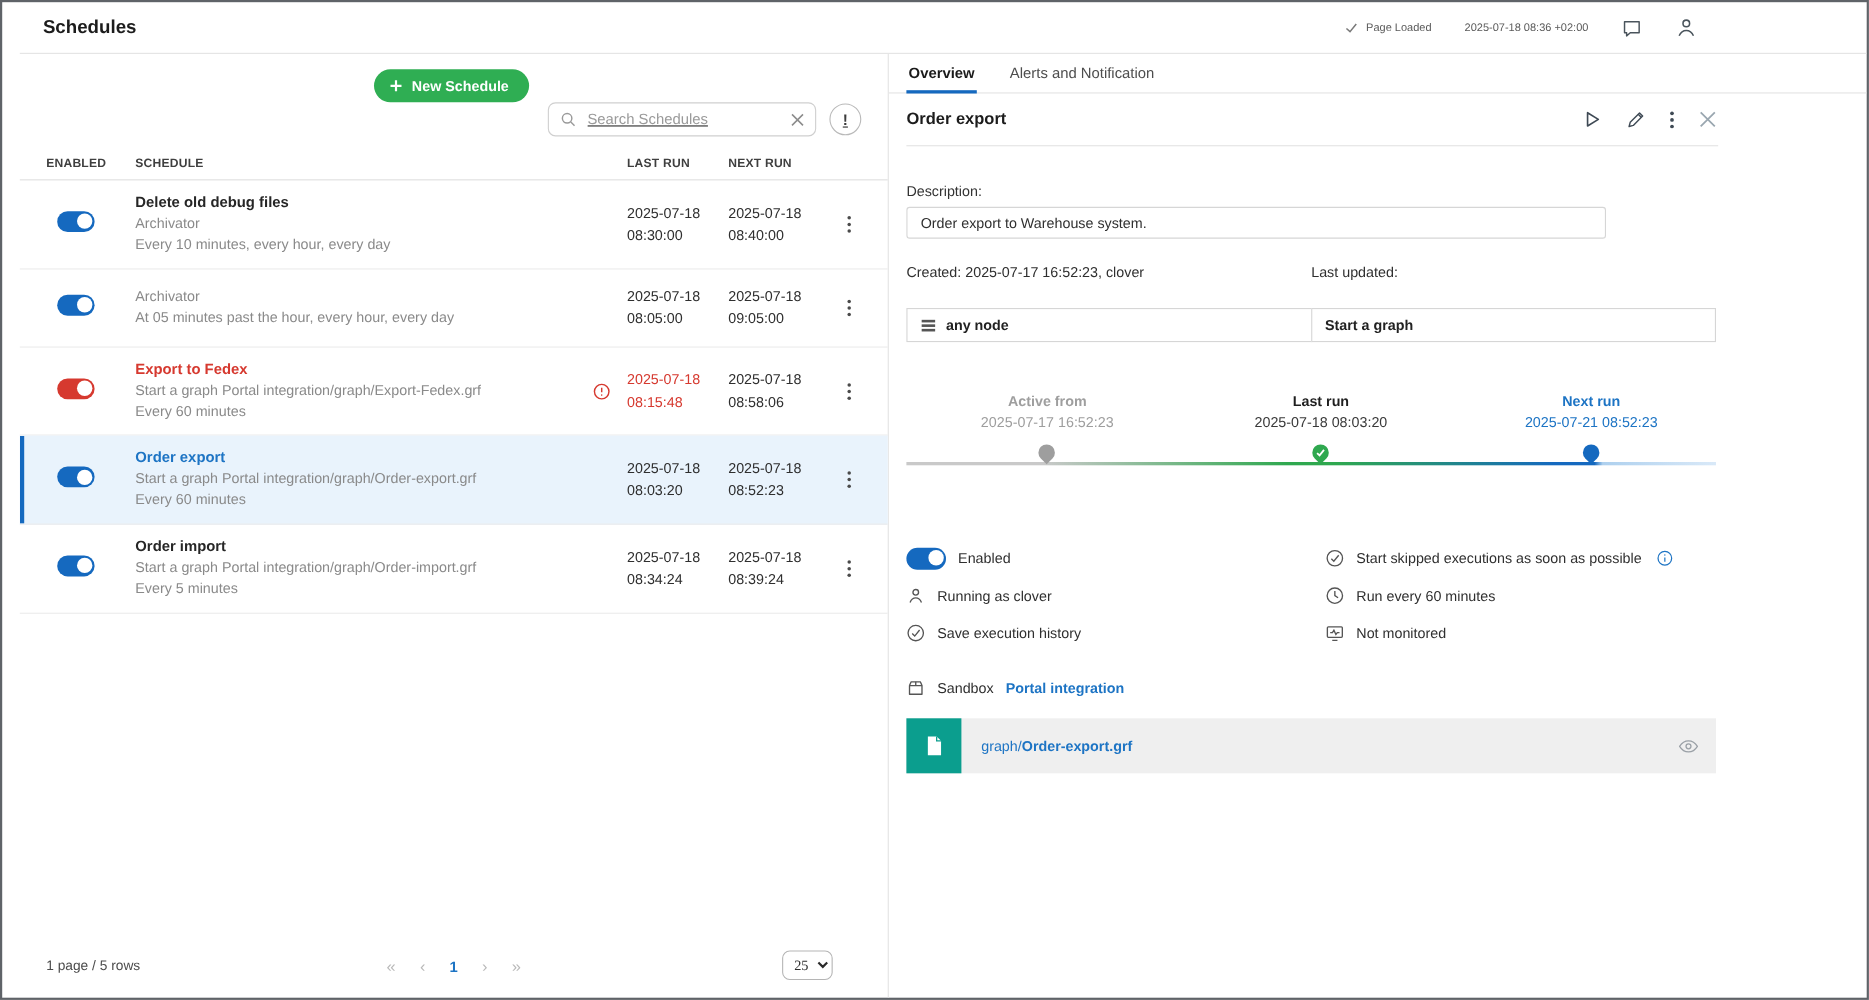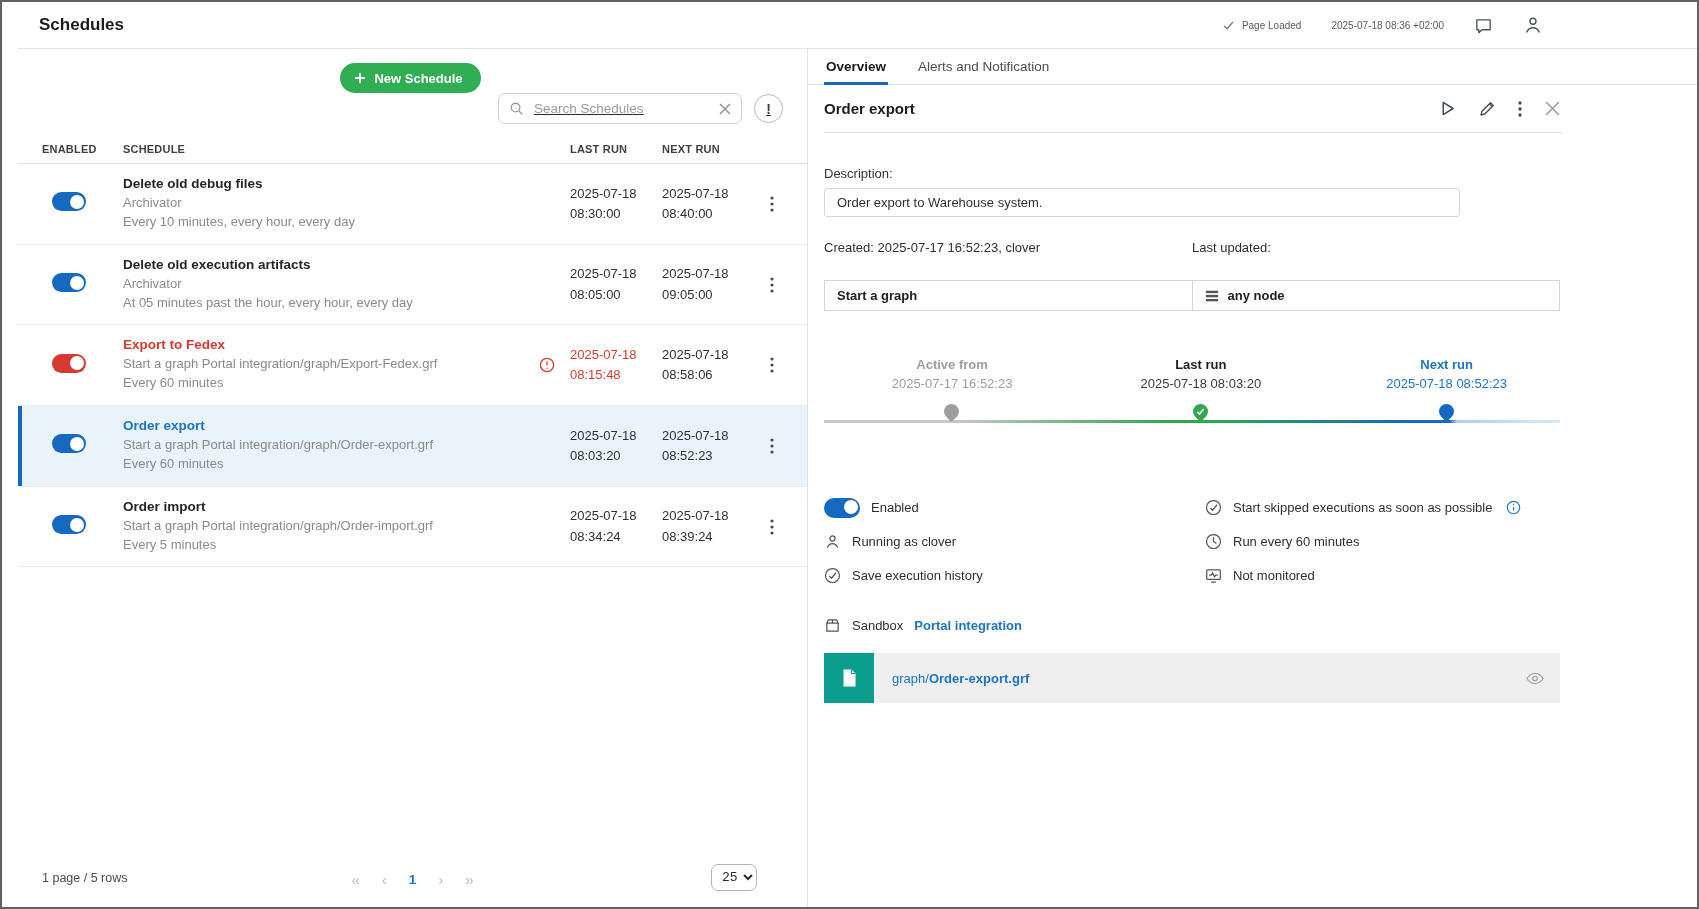--- a/index.html
+++ b/index.html
@@ -63,21 +63,21 @@
   .srow.accent-error .toggle { background:#D6392F; }
   .cell-toggle { padding-left:10px; }
   .kebab { justify-self:center; color:#4a4a4a; cursor:pointer; padding:4px 6px; display:flex; }
 
   .left-spacer { flex:1; }
   .left-footer { padding:12px 24px 16px 24px; display:flex; align-items:center; position:relative; }
   .page-summary { font-size:12.5px; color:#4c4c4c; }
   .pager { position:absolute; left:50%; top:50%; transform:translate(-50%,-54%); display:flex; align-items:center; gap:22px; color:#b9b9b9; font-size:15px; }
   .pg { cursor:pointer; user-select:none; }
   .pg.current { color:#1D74C4; font-weight:bold; font-size:13.5px; }
-  .page-size { margin-left:auto; margin-right:26px; width:46px; height:27px; border:1px solid #b5b5b5; border-radius:7px; font-size:13px; font-family:Liberation Mono, monospace; color:#2b2b2b; padding-left:6px; cursor:pointer; background:#fff; }
+  .page-size { margin-left:auto; margin-right:26px; width:46px; height:27px; border:1px solid #b5b5b5; border-radius:7px; font-size:13px; font-family:Liberation Serif, serif; color:#2b2b2b; padding-left:6px; cursor:pointer; background:#fff; }
 
   
   .right { flex:1; display:flex; flex-direction:column; min-width:0; }
   .tabbar { height:36px; flex:0 0 36px; border-bottom:1px solid #e3e3e3; display:flex; align-items:stretch; padding-left:16px; gap:28px; }
   .tab { display:flex; align-items:center; font-size:13.5px; color:#4d4d4d; cursor:pointer; position:relative; padding:0 2px; }
   .tab.active { color:#1a1a1a; font-weight:bold; }
   .tab.active::after { content:""; position:absolute; left:0; right:0; bottom:-1px; height:3px; background:#1569BF; }
 
   .detail-wrap { width:754px; padding-left:16px; }
   .detail-header { height:48px; display:flex; align-items:center; border-bottom:1px solid #e3e3e3; }
@@ -215,21 +215,20 @@
                 <circle cx="2" cy="14" r="1.6"></circle>
               </svg>
           </span>
         </div>
 
         <div class="sched-grid srow accent-default">
           <div class="cell-toggle">
             <span class="toggle"></span>
           </div>
           <div class="cell-name">
-            <div class="r-name">Delete old execution artifacts</div>
             <div class="r-line2">Archivator</div>
             <div class="r-line3">At 05 minutes past the hour, every hour, every day</div>
           </div>
           <div class="dtcell cell-lastrun">
 
             <div class="dt lr-date">2025-07-18</div>
             <div class="dt lr-time">08:05:00</div>
           </div>
           <div class="dtcell cell-nextrun">
             <div class="nr-date">2025-07-18</div>
@@ -389,44 +388,44 @@
         <div class="desc-label">Description:</div>
         <div class="desc-box">Order export to Warehouse system.</div>
 
         <div class="meta-row">
           <span class="m1">Created: 2025-07-17 16:52:23, clover</span>
           <span class="m2">Last updated:</span>
         </div>
 
         <div class="type-row">
           <div class="type-box">
-            <b>Start a graph</b>
-          </div>
-          <div class="type-box">
             <svg viewBox="0 0 16 16" width="14" height="14" fill="currentColor">
                 <rect x="1" y="2" width="14" height="2.7"></rect>
                 <rect x="1" y="6.7" width="14" height="2.7"></rect>
                 <rect x="1" y="11.4" width="14" height="2.7"></rect>
               </svg>
             <b>any node</b>
           </div>
+          <div class="type-box">
+            <b>Start a graph</b>
+          </div>
         </div>
 
         <div class="timeline">
           <div class="tl-label gray" style="left:17.4%">
             <div class="tl-name">Active from</div>
             <div class="tl-val">2025-07-17 16:52:23</div>
           </div>
           <div class="tl-label" style="left:51.2%">
             <div class="tl-name">Last run</div>
             <div class="tl-val">2025-07-18 08:03:20</div>
           </div>
           <div class="tl-label blue" style="left:84.6%">
             <div class="tl-name">Next run</div>
-            <div class="tl-val">2025-07-18 08:52:23</div>
+            <div class="tl-val">2025-07-21 08:52:23</div>
           </div>
           <div class="tl-line"></div>
           <div class="pin-wrap" style="left:17.4%">
               <div class="pin pin-gray"></div>
             </div>
           <div class="pin-wrap" style="left:51.2%">
             <div class="pin pin-green">
               <svg viewBox="0 0 10 10" width="9" height="9" fill="none" stroke="#fff" stroke-width="1.8">
                   <path d="M1.5 5.4 4 7.8 8.5 2.2"></path>
                 </svg>

